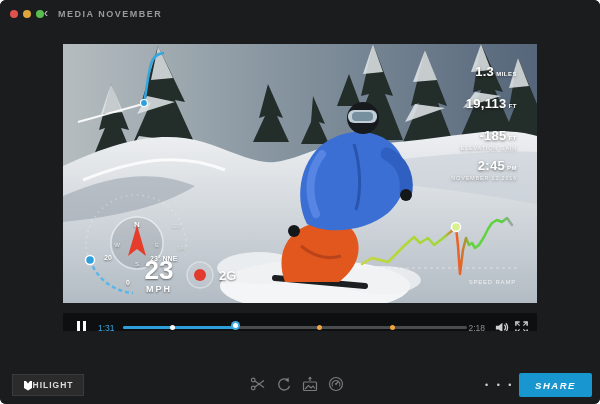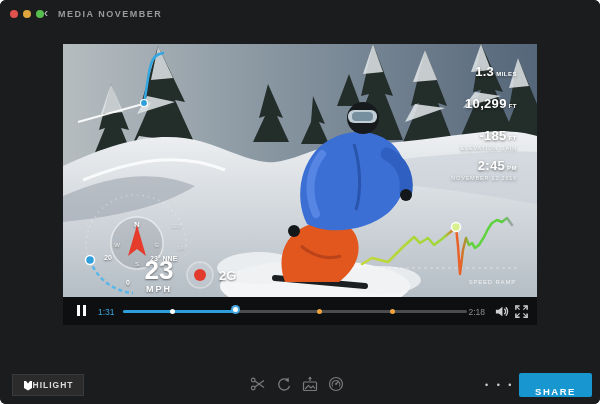--- a/index.html
+++ b/index.html
@@ -15,42 +15,42 @@
   
   .video{position:absolute;left:63px;top:44px;width:474px;height:259px;background:#6a7785;overflow:hidden;}
   .video svg{position:absolute;left:0;top:0;}
   
   .stats{position:absolute;right:20px;top:8px;text-align:right;color:#fff;text-shadow:0 1px 3px rgba(0,0,0,.55);}
   .stat{position:absolute;right:0;white-space:nowrap;}
   .stat .val{font-size:13px;font-weight:bold;letter-spacing:.3px;}
   .stat .unit{font-size:6px;font-weight:bold;letter-spacing:.5px;margin-left:2px;}
   .stat .sub{font-size:5.5px;letter-spacing:.8px;color:rgba(255,255,255,.85);margin-top:1px;}
   
-  .controls{position:absolute;left:63px;top:297px;width:474px;height:28px;background:#0e0f10;}
+  .controls{position:absolute;left:63px;top:313px;width:474px;height:28px;background:#0e0f10;}
   .pause{position:absolute;left:14px;top:8px;width:10px;height:11px;display:flex;gap:3px;cursor:pointer;}
   .pause i{width:3px;height:11px;background:#fff;display:block;}
   .time-cur{position:absolute;left:35px;top:10px;font-size:8.5px;color:#3aa6e0;}
   .time-dur{position:absolute;right:52px;top:10px;font-size:8.5px;color:#8d8d8d;}
   .track{position:absolute;left:60px;top:13px;width:344px;height:3px;background:#4a4c4e;border-radius:2px;cursor:pointer;}
   .track .fill{position:absolute;left:0;top:0;height:3px;width:114px;background:#2f9fdc;border-radius:2px;}
   .dot{position:absolute;border-radius:50%;}
   .dot.mini{left:47px;top:-1px;width:5px;height:5px;background:#fff;}
   .dot.hl1{left:194px;top:-1px;width:5px;height:5px;background:#f0a53c;}
   .dot.hl2{left:267px;top:-1px;width:5px;height:5px;background:#f0a53c;}
   .playhead{position:absolute;left:108px;top:-5px;width:9px;height:9px;background:#fff;border:2px solid rgba(47,159,220,.9);border-radius:50%;cursor:grab;}
   .ctrl-icon{position:absolute;top:7px;width:15px;height:15px;cursor:pointer;}
   .vol{right:28px;}.fs{right:8px;}
   
   .toolbar{position:absolute;left:0;top:331px;width:600px;height:73px;background:#1b1c1d;}
   .hilight-btn{position:absolute;left:12px;top:43px;width:72px;height:22px;background:#2b2b2b;border:1px solid #3a3a3a;border-radius:0;display:flex;align-items:center;justify-content:center;cursor:pointer;}
   .hilight-btn span{color:#dcdcdc;font-size:8.5px;font-weight:bold;letter-spacing:1px;}
   .mid-icons{position:absolute;left:250px;top:45px;display:flex;gap:10px;}
   .mid-icons .tool{width:16px;height:16px;cursor:pointer;opacity:.75;}
   .menu-dots{position:absolute;left:485px;top:49px;color:#d0d0d0;font-size:9px;letter-spacing:3px;cursor:pointer;}
-  .share-btn{position:absolute;left:519px;top:42px;width:73px;height:24px;background:#1896cf;border-radius:2px;display:flex;align-items:flex-end;justify-content:center;cursor:pointer;}
+  .share-btn{position:absolute;left:519px;top:42px;width:73px;height:24px;background:#1896cf;border-radius:2px;display:flex;align-items:center;justify-content:center;cursor:pointer;font-style:italic;}
   .share-btn span{color:#fff;font-size:9.5px;font-weight:bold;letter-spacing:1.5px;}
   
   text{font-family:"Liberation Sans",sans-serif;}
 </style>
 </head>
 <body>
 
 <div class="window">
 
   <div class="titlebar">
@@ -143,21 +143,21 @@
       <path d="M15,78 L80,60" stroke="rgba(255,255,255,0.9)" stroke-width="2" fill="none"></path>
       <path d="M81,59 C 84,44 85,30 88,20 C 90,13 94,10 100,9" stroke="#35a7e0" stroke-width="2.5" fill="none" stroke-linecap="round"></path>
       <circle cx="81" cy="59" r="3.5" fill="#2f9fdc" stroke="#ffffff" stroke-width="1.2"></circle>
     </svg>
 
     <div class="stats">
       <div class="stat" style="top:10px;">
         <span class="val">1.3</span><span class="unit">MILES</span>
       </div>
       <div class="stat" style="top:42px;">
-        <span class="val">10,299</span><span class="unit">FT</span>
+        <span class="val">19,113</span><span class="unit">FT</span>
       </div>
       <div class="stat" style="top:74px;">
         <span class="val">-185</span><span class="unit">FT</span>
         <div class="sub">ELEVATION GAIN</div>
       </div>
       <div class="stat" style="top:104px;">
         <span class="val">2:45</span><span class="unit">PM</span>
         <div class="sub">NOVEMBER 12 2016</div>
       </div>
     </div>

